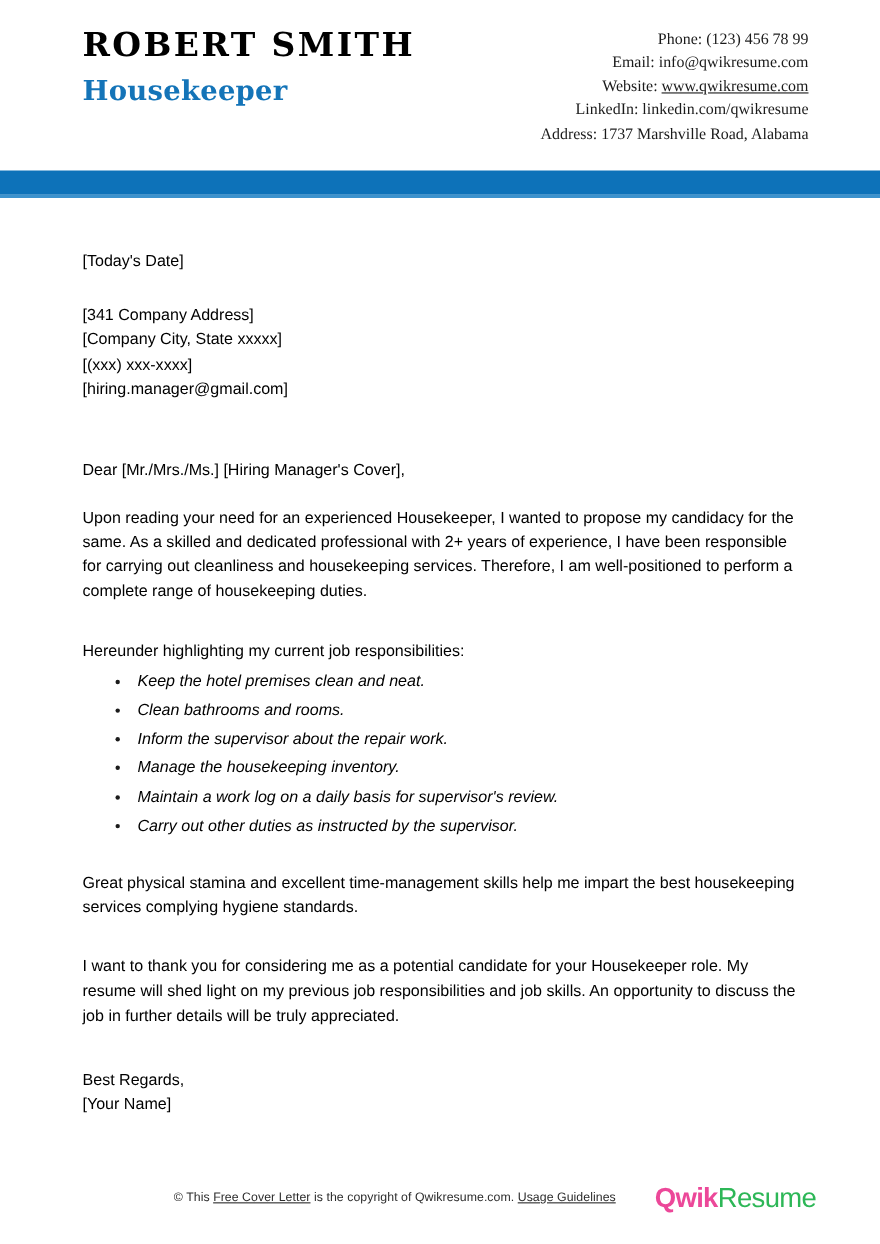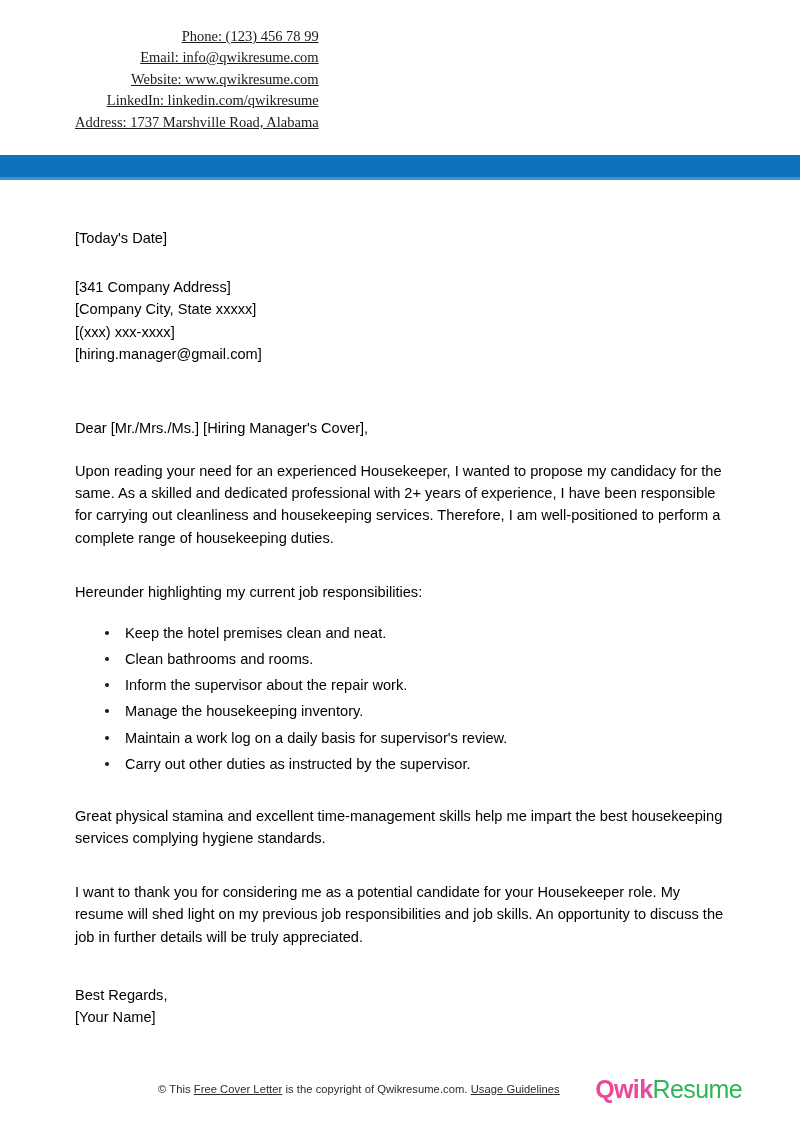--- a/index.html
+++ b/index.html
@@ -53,21 +53,21 @@
   }
   .contact {
     font-family: "Liberation Serif", "DejaVu Serif", serif;
     font-size: 14.5px;
     color: #1a1a1a;
     text-align: right;
     line-height: 1.48;
     max-width: 285px;
     padding-top: 4px;
   }
-  .contact .row { white-space: nowrap; text-decoration: underline; }
+  .contact .row { white-space: nowrap; }
   .contact .row.addr { white-space: normal; }
   .contact .link {
     text-decoration: underline;
     color: #1a1a1a;
   }
 
   
   .rule-wrap {
     position: absolute;
     left: 0;
@@ -107,22 +107,23 @@
   .date-line { margin: 22px 0 0 0; }
   .addr-block { margin: 27px 0 0 0; }
   .addr-block div { line-height: 1.52; }
   .salutation { margin: 52px 0 0 0; }
   .para { margin: 21px 0 0 0; text-align: left; }
 
   .resp-intro { margin: 32px 0 0 0; }
 
   .bullets {
     list-style: none;
-    margin: 19px 0 0 0;
+    margin: 6px 0 0 0;
     padding: 0;
+    font-style: italic;
   }
   .bullets li {
     position: relative;
     padding-left: 50px;
     line-height: 1.52;
     margin: 0 0 4px 0;
   }
   .bullets li::before {
     content: "";
     position: absolute;
@@ -175,20 +176,24 @@
   }
   .logo .qwik { color: #ec4899; }
   .logo .resume { color: #2db757; font-weight: 500; }
 </style>
 </head>
 <body>
 
 <div class="page">
 
   <div class="header">
+    <div class="identity">
+      <div class="cand-name">ROBERT SMITH</div>
+      <div class="cand-role">Housekeeper</div>
+    </div>
 
     <div class="contact">
       <div class="row">Phone: (123) 456 78 99</div>
       <div class="row">Email: info@qwikresume.com</div>
       <div class="row"><span>Website: </span><span class="link">www.qwikresume.com</span></div>
       <div class="row">LinkedIn: linkedin.com/qwikresume</div>
       <div class="row addr">Address: 1737 Marshville Road, Alabama</div>
     </div>
   </div>
 

